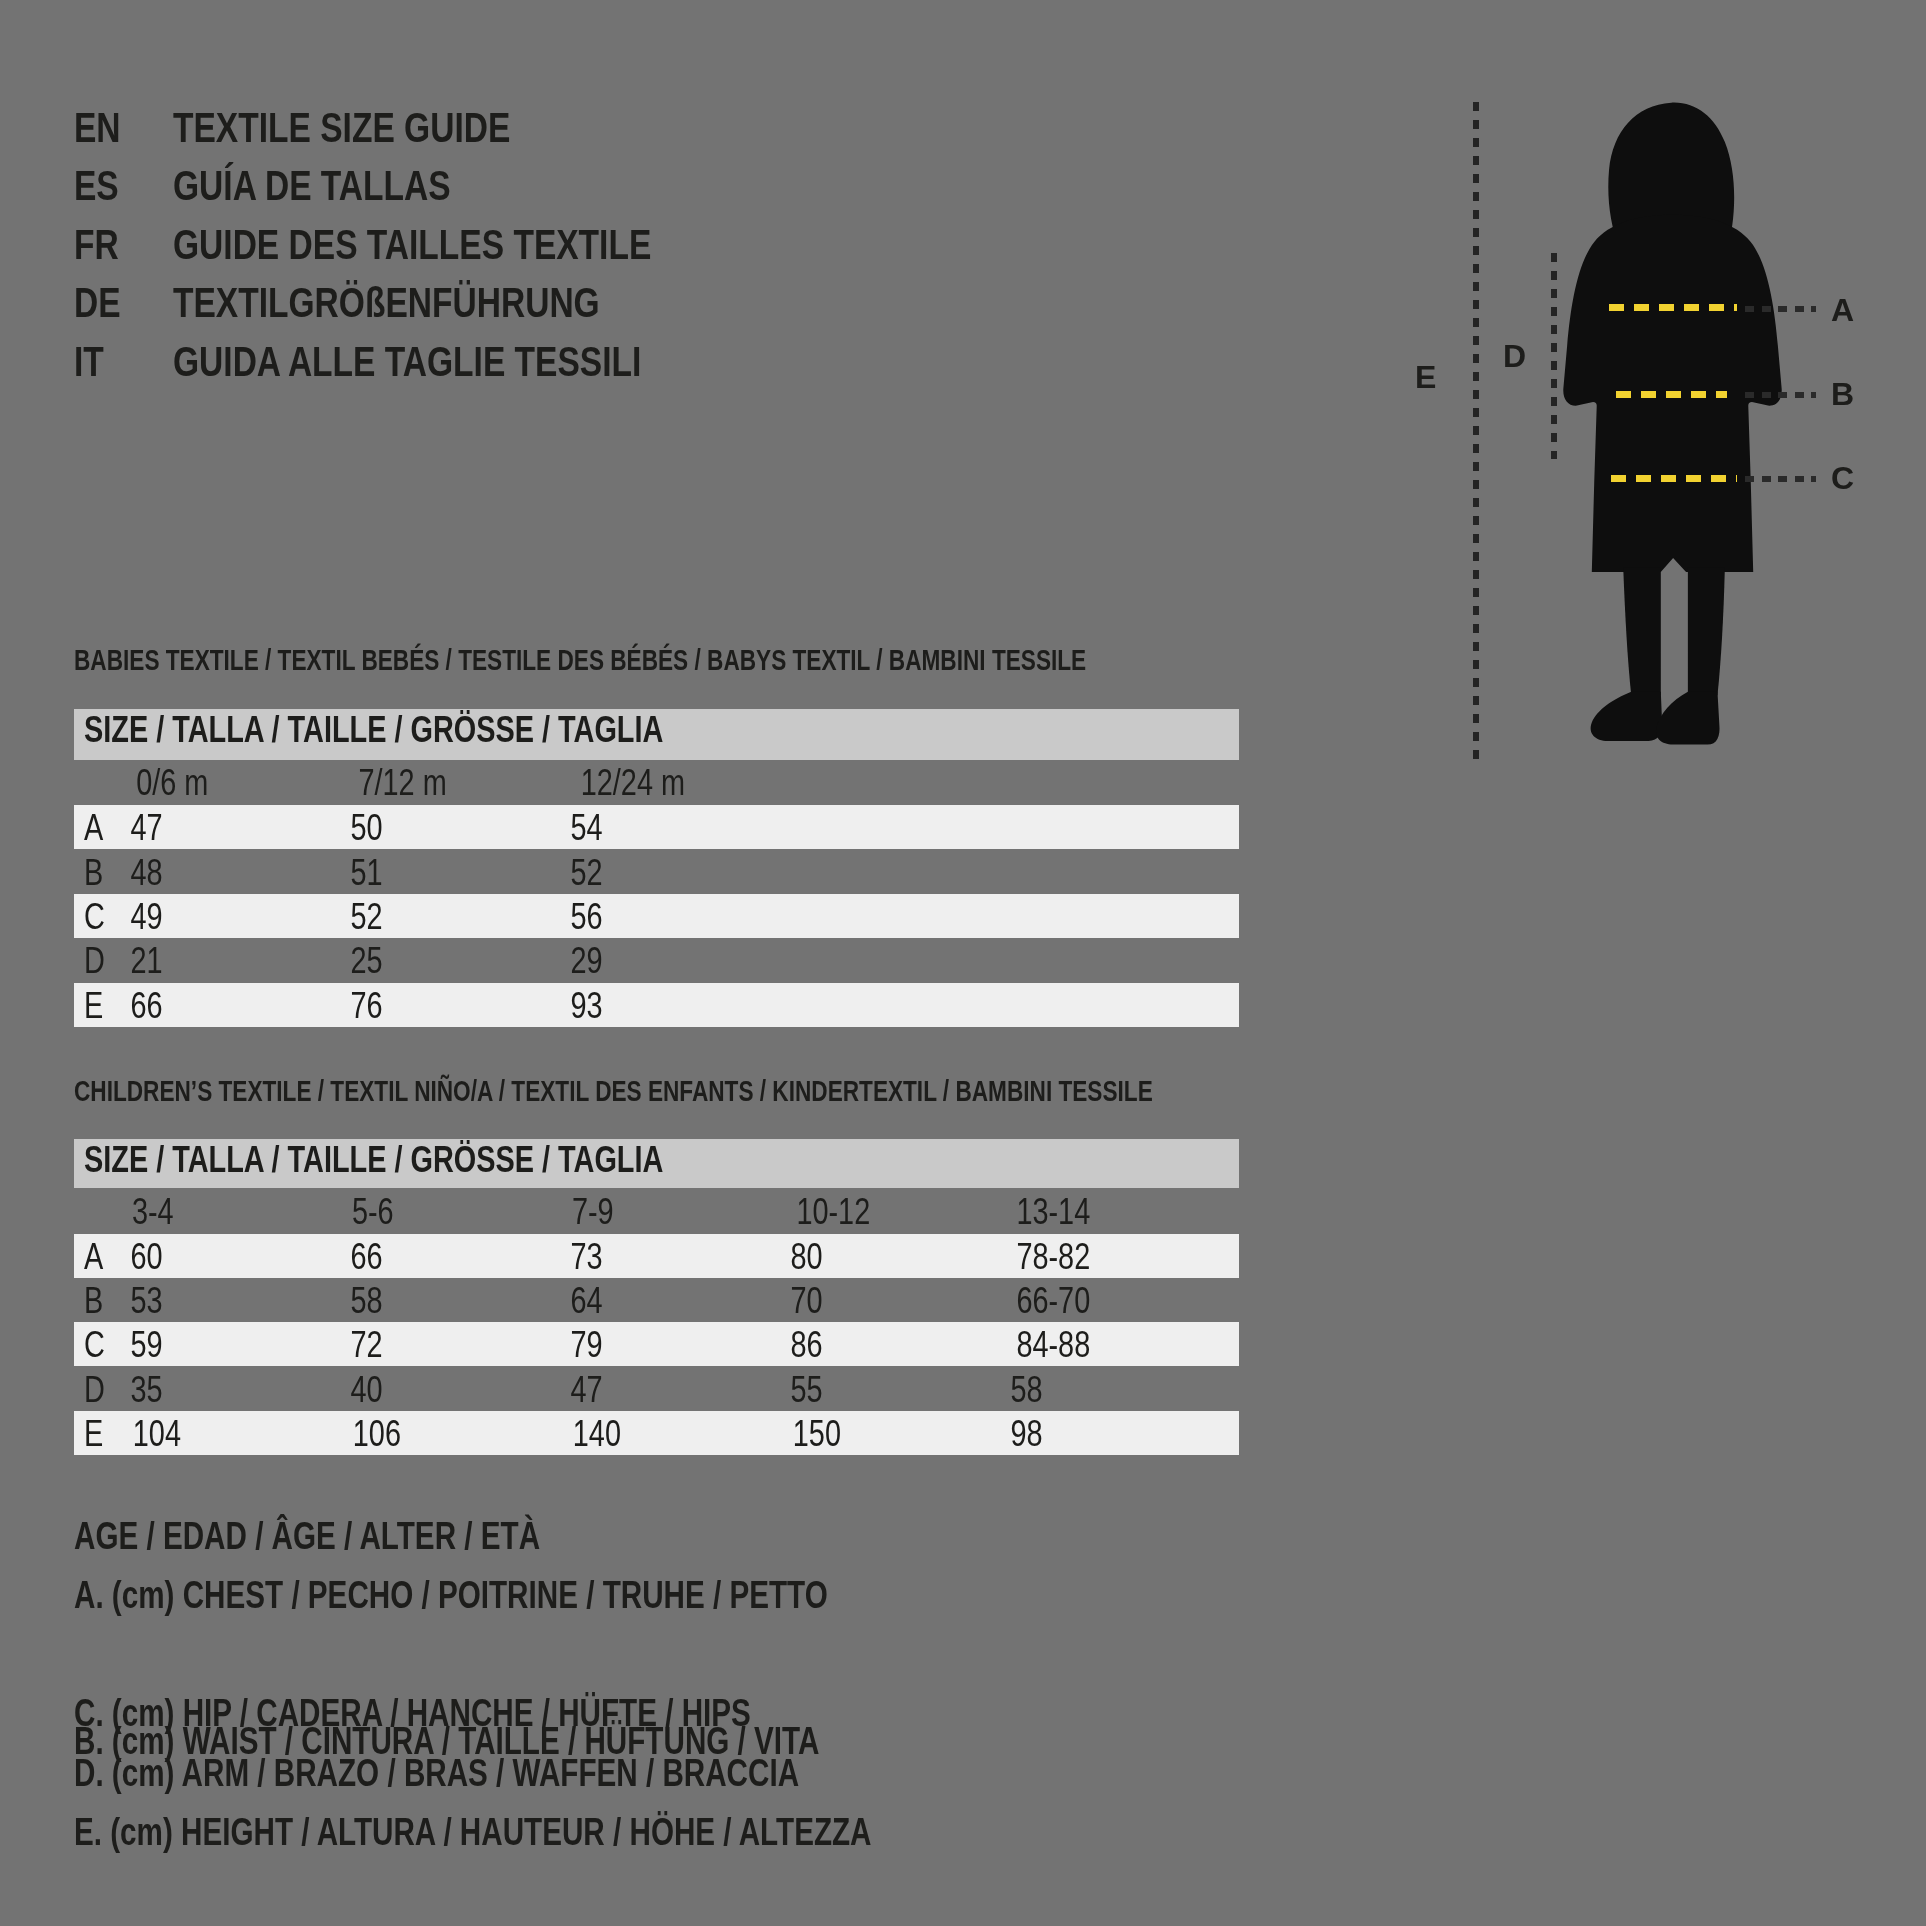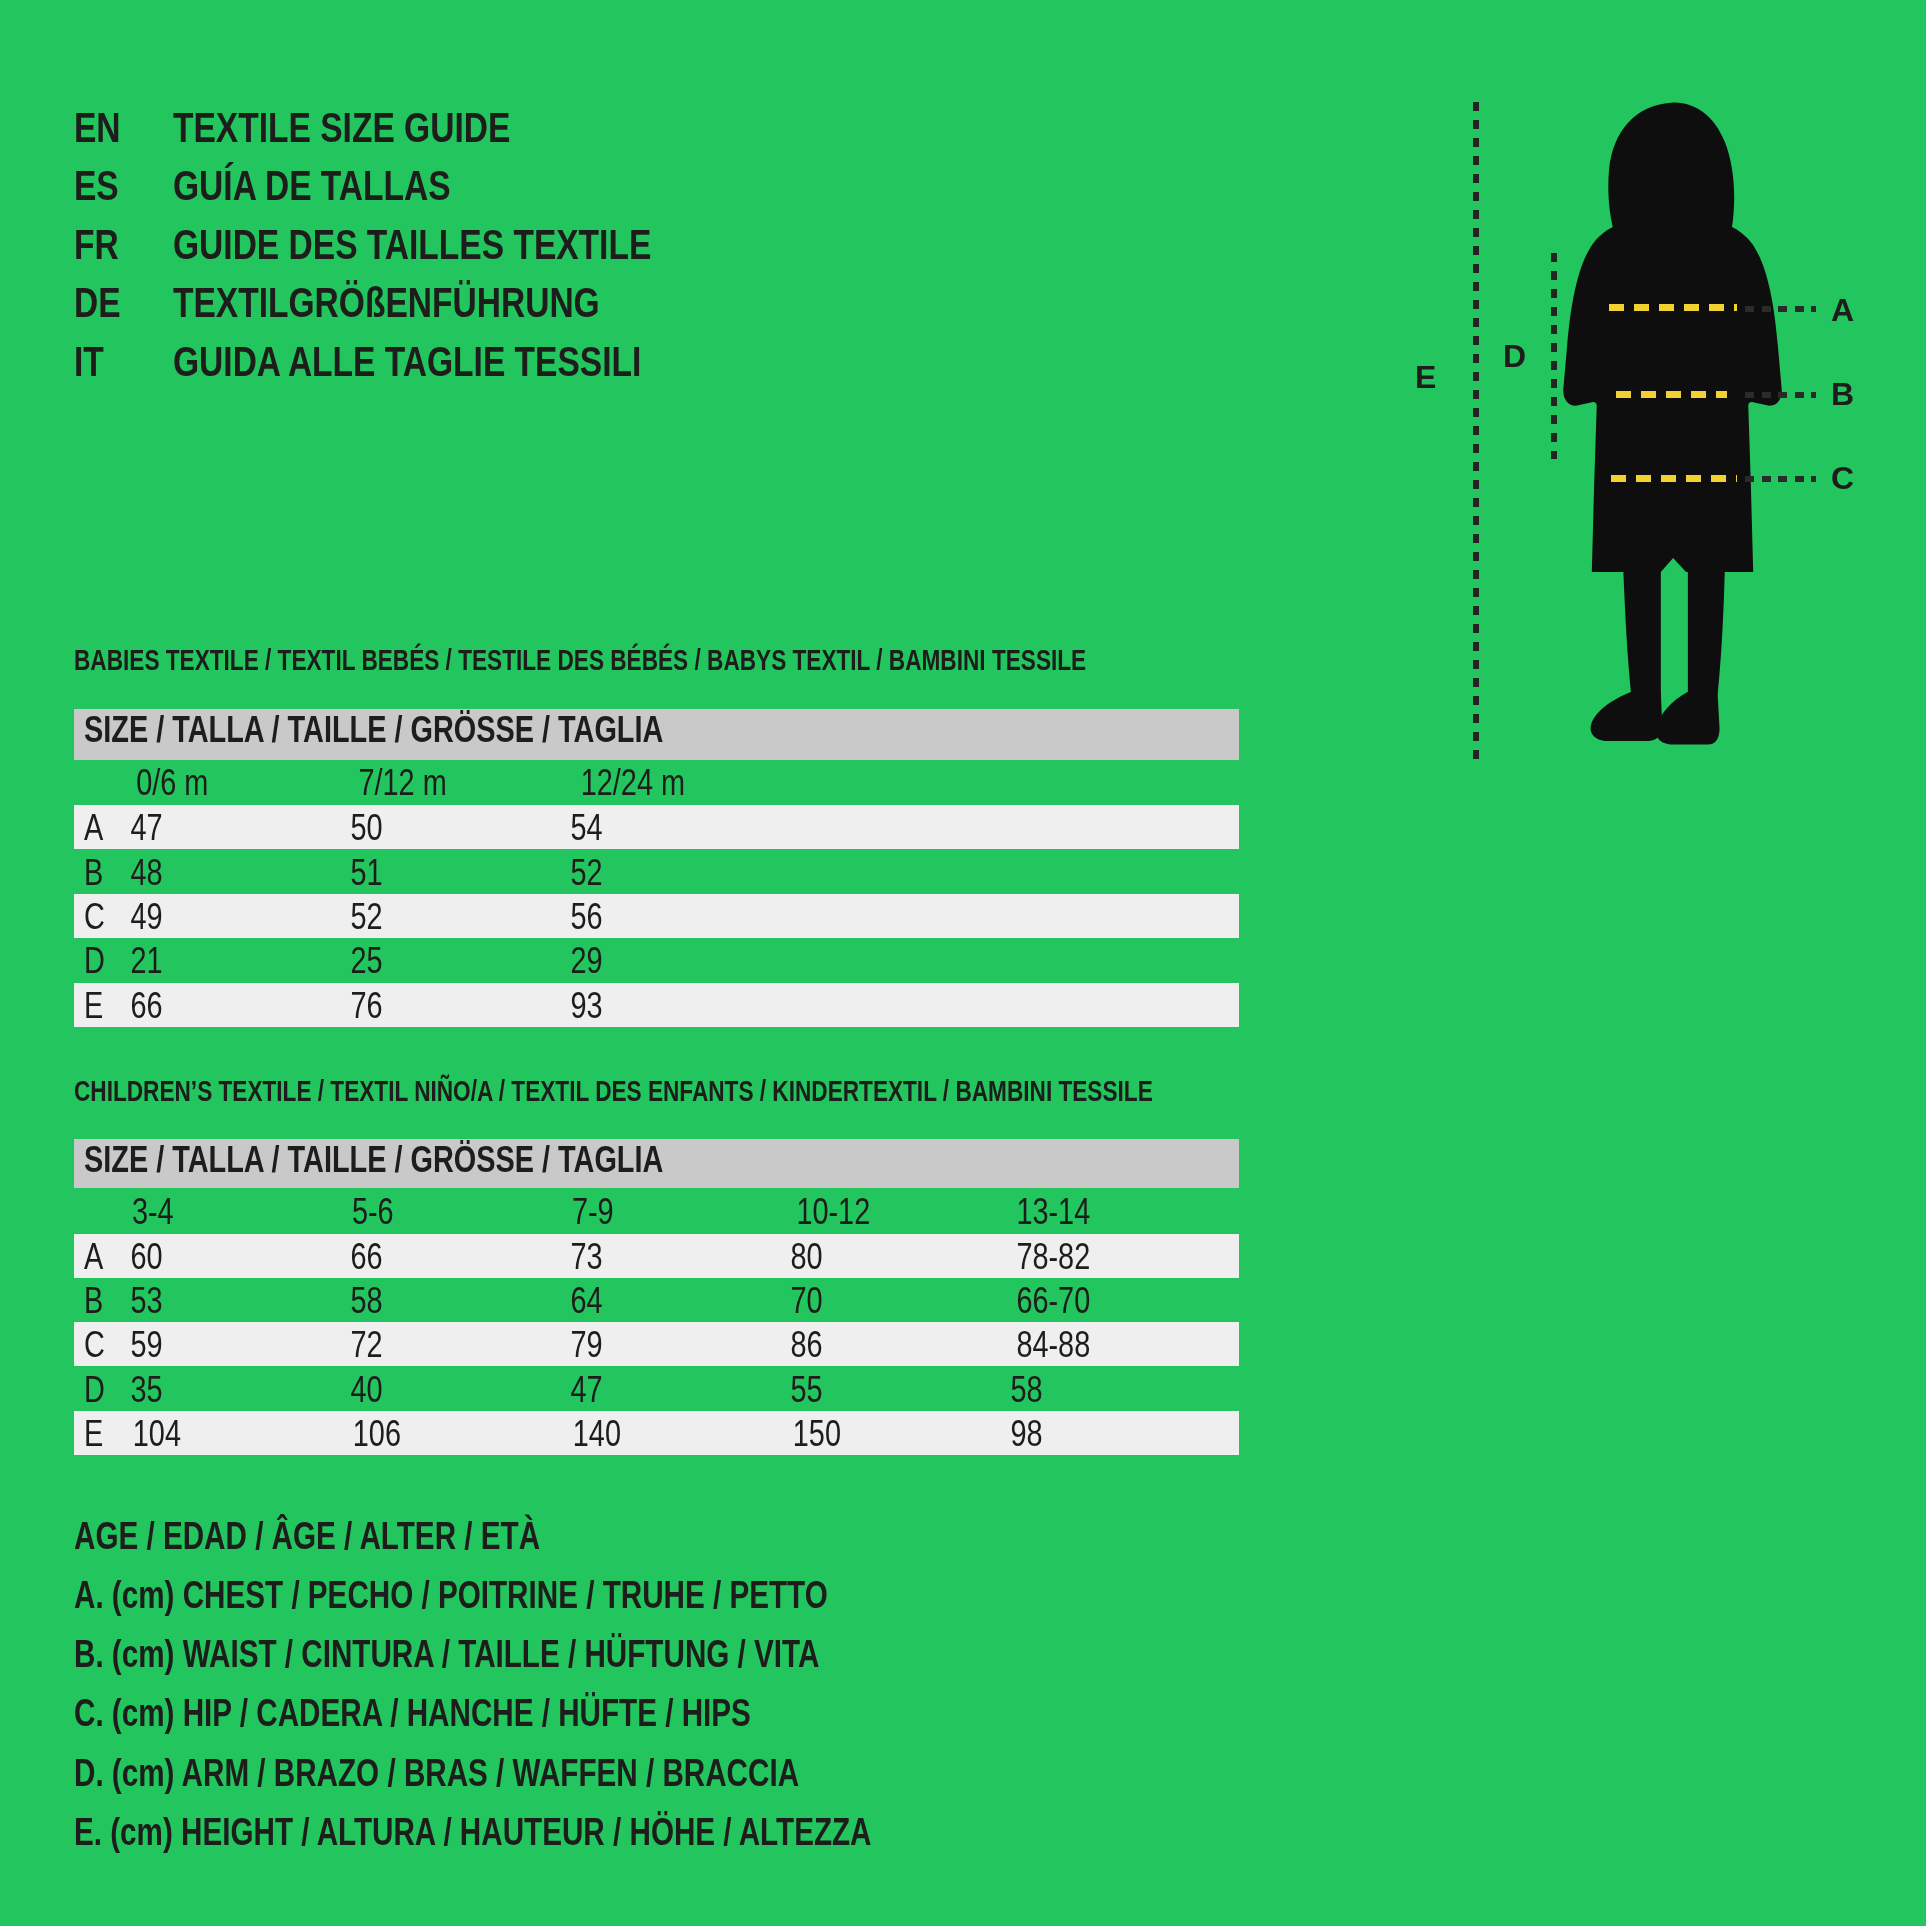--- a/index.html
+++ b/index.html
@@ -1,17 +1,17 @@
 <!DOCTYPE html>
 <html style="font-size:10px"><head>
 <meta charset="utf-8">
 <style>
   html,body { margin:0; padding:0; background:#ffffff; }
   .canvas {
-    position:relative; width:1926px; height:1926px; background:#22c55e;
+    position:relative; width:1926px; height:1926px; background:#737373;
     font-family:"Liberation Sans", sans-serif; color:#1d1d1b; overflow:hidden;
   }
   .abs { position:absolute; }
   
   .cxl { display:inline-block; transform:scaleX(0.78); transform-origin:0 50%; white-space:nowrap; }
   .cxc { display:inline-block; transform:scaleX(0.78); transform-origin:50% 50%; white-space:nowrap; }
 
   
   .lang-row { position:absolute; left:74px; font-size:43px; font-weight:700; line-height:44px; }
   .lang-code { display:inline-block; width:99px; vertical-align:top; }
@@ -199,20 +199,20 @@
     <div class="v"><span class="cxc">104</span></div>
     <div class="v"><span class="cxc">106</span></div>
     <div class="v"><span class="cxc">140</span></div>
     <div class="v"><span class="cxc">150</span></div>
     <div class="v"><span class="cxc">98</span></div>
   </div>
 
   <div>
     <div class="legend-line" style="top:1517px;"><span class="cxl">AGE / EDAD / ÂGE / ALTER / ETÀ</span></div>
     <div class="legend-line" style="top:1576px;"><span class="cxl">A. (cm) CHEST / PECHO / POITRINE / TRUHE / PETTO</span></div>
-    <div class="legend-line" style="top:1635px;"><span class="cxl">B. (cm) WAIST / CINTURA / TAILLE / HÜFTUNG / VITA</span></div>
+    <div class="legend-line" style="top:1722px;"><span class="cxl">B. (cm) WAIST / CINTURA / TAILLE / HÜFTUNG / VITA</span></div>
     <div class="legend-line" style="top:1694px;"><span class="cxl">C. (cm) HIP / CADERA / HANCHE / HÜFTE / HIPS</span></div>
     <div class="legend-line" style="top:1754px;"><span class="cxl">D. (cm) ARM / BRAZO / BRAS / WAFFEN / BRACCIA</span></div>
     <div class="legend-line" style="top:1813px;"><span class="cxl">E. (cm) HEIGHT / ALTURA / HAUTEUR / HÖHE / ALTEZZA</span></div>
   </div>
 
 </div>
 
 
 </body></html>

